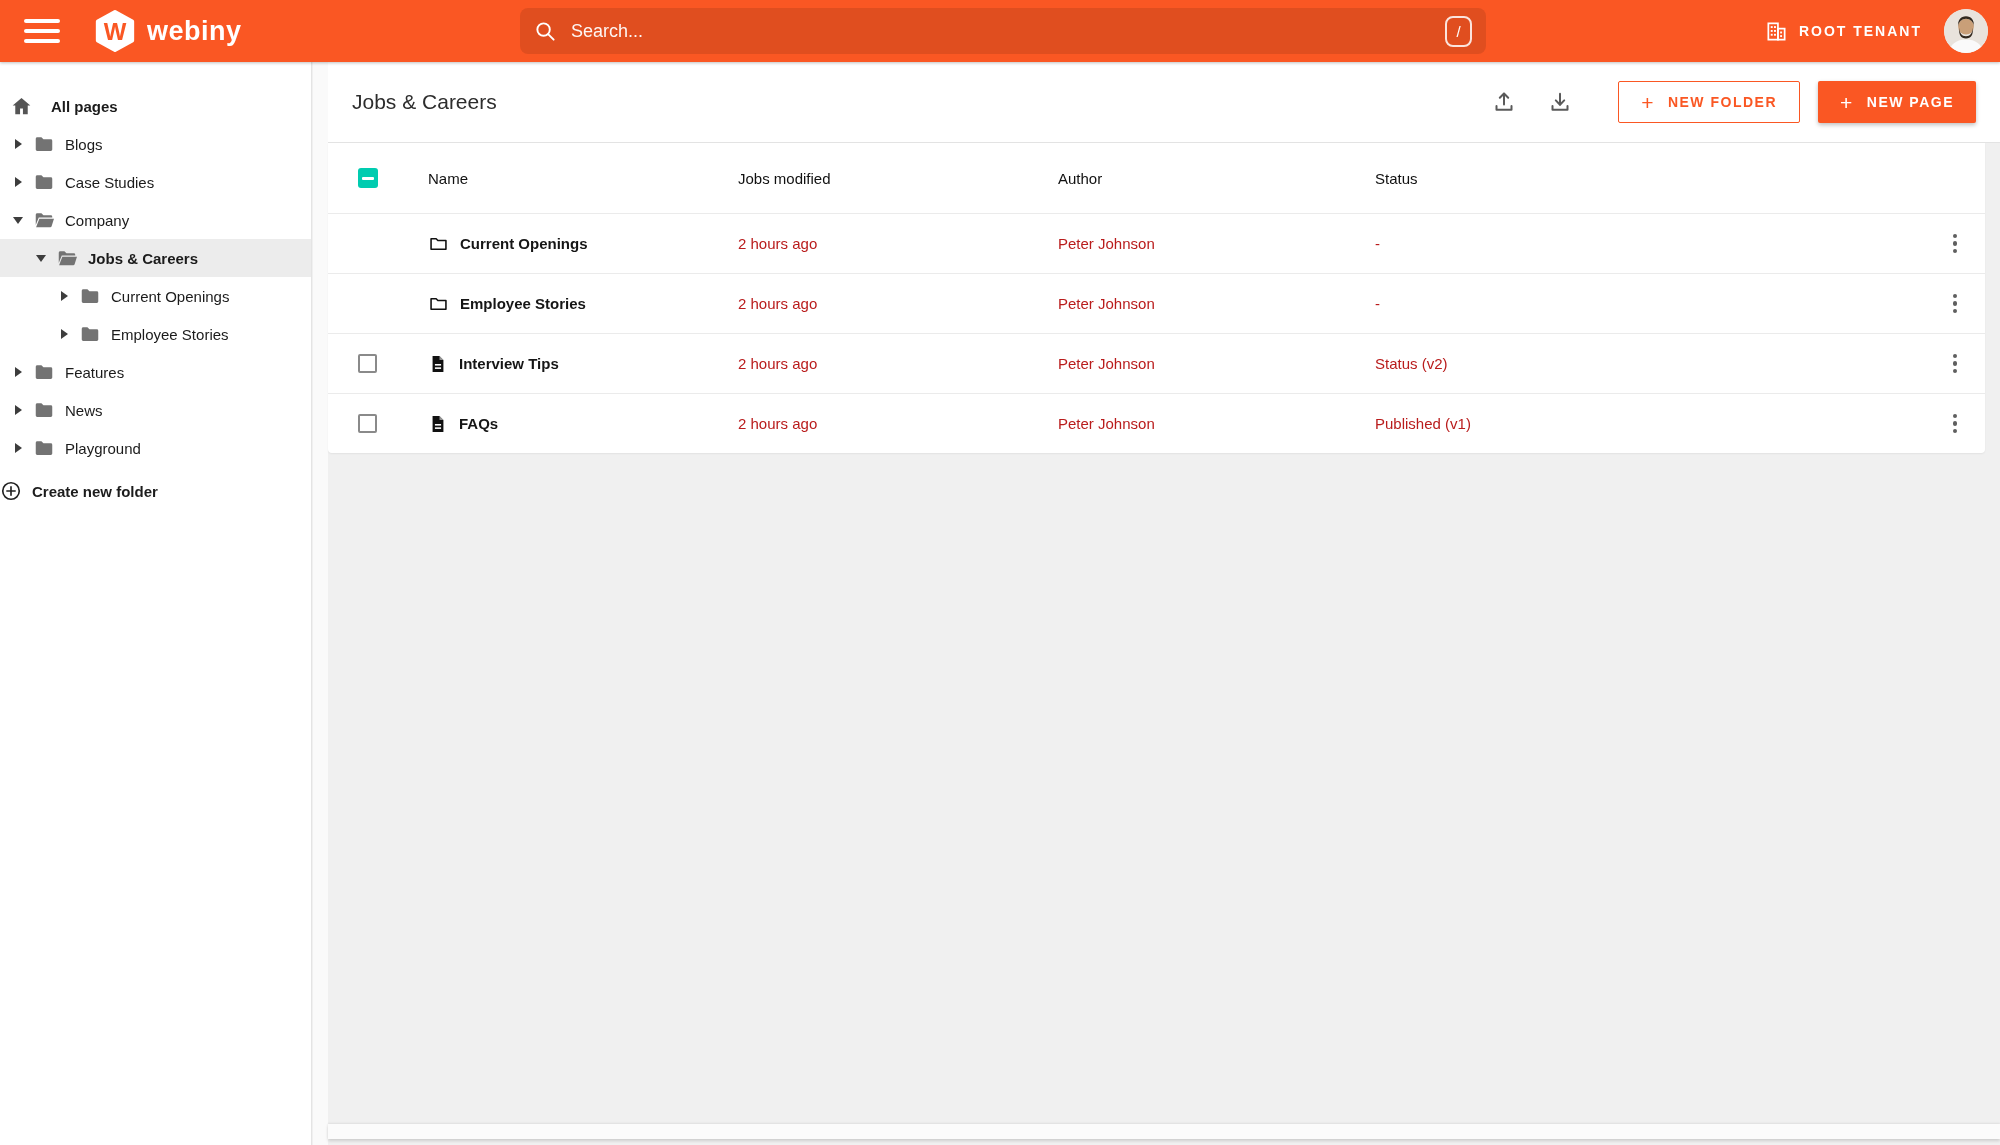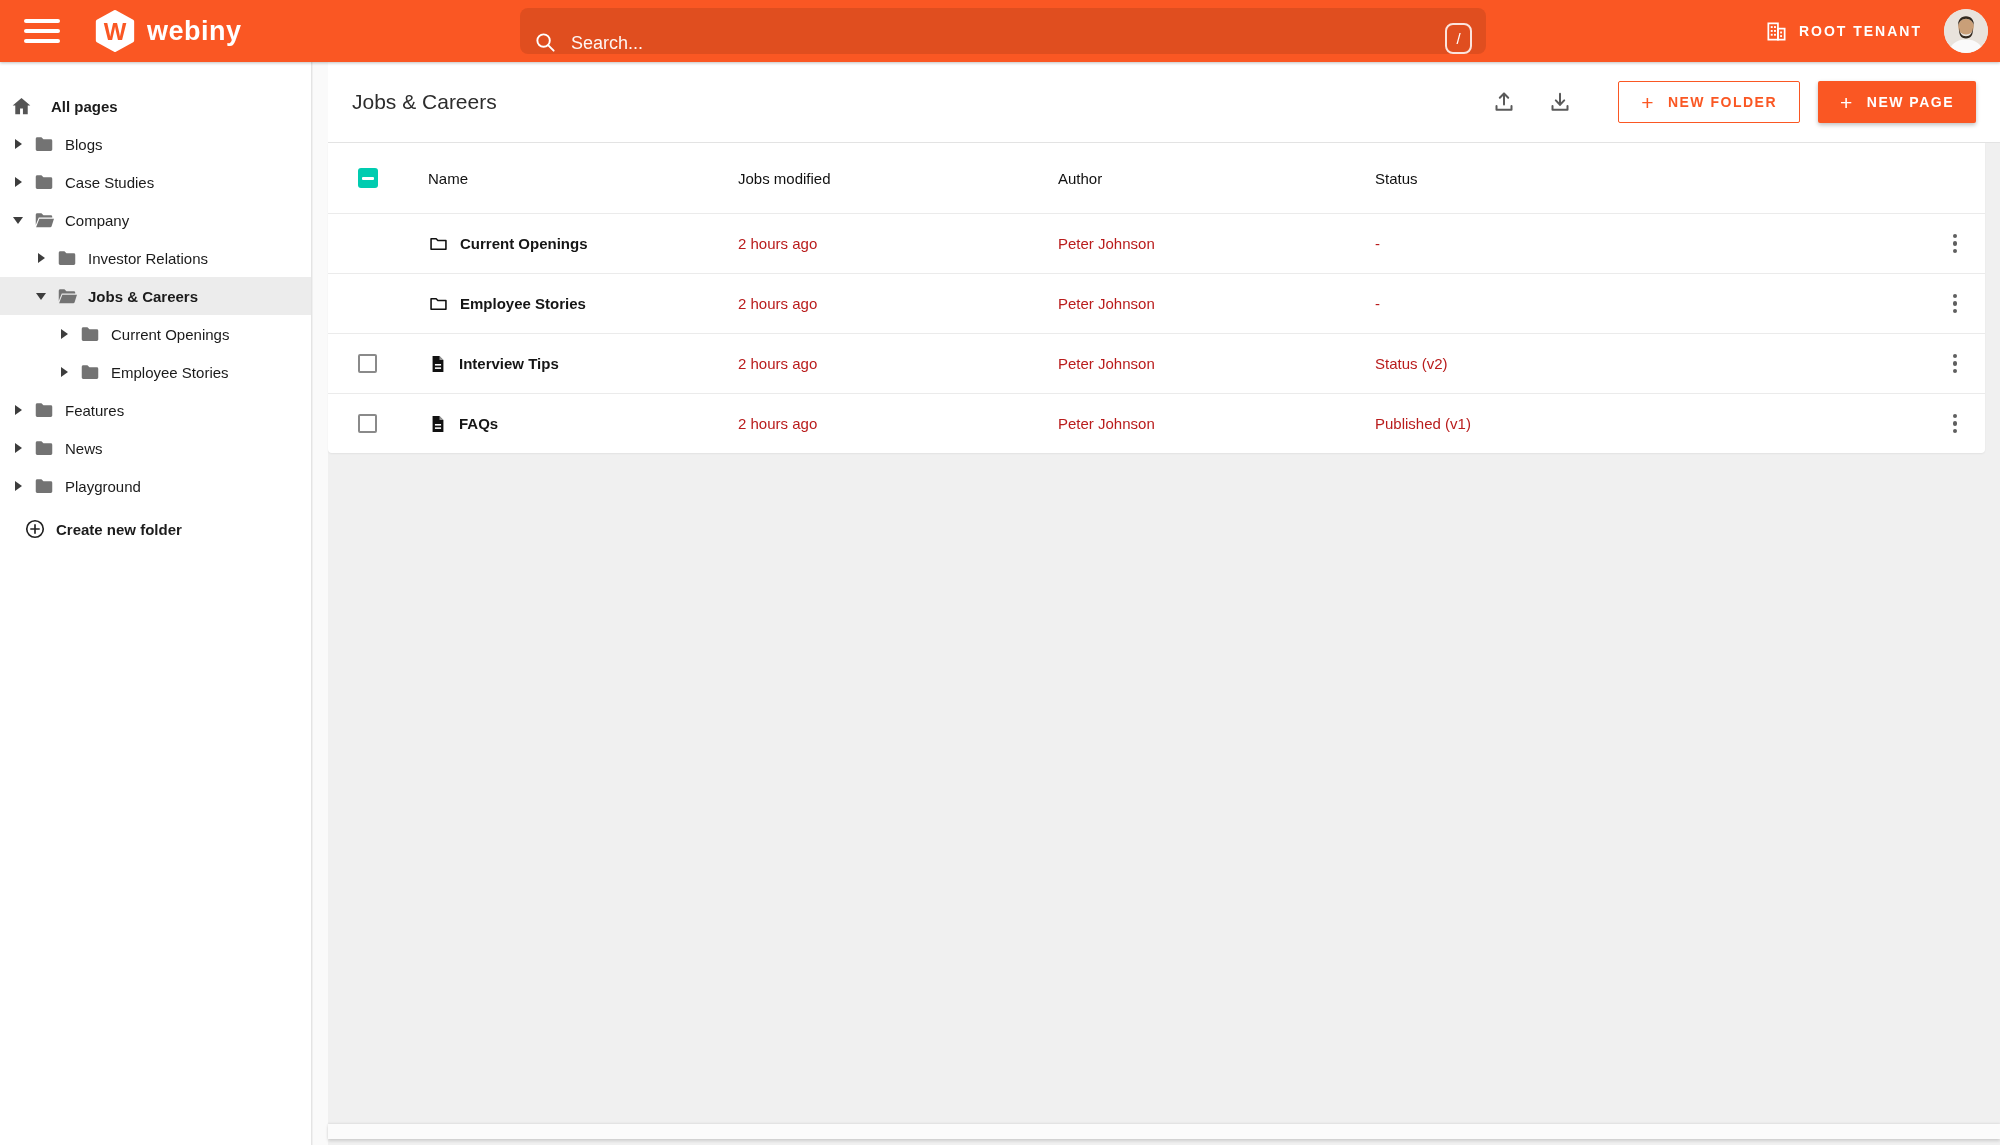--- a/index.html
+++ b/index.html
@@ -9,21 +9,21 @@
 
   
   .topbar { position:absolute; top:0; left:0; width:2000px; height:62px; background:#fa5723;
             display:flex; align-items:center; z-index:30; box-shadow:0 1px 3px rgba(0,0,0,.25); }
   .hamburger { margin-left:24px; width:36px; cursor:pointer; display:flex; flex-direction:column; gap:6px; }
   .hamburger span { display:block; height:4px; background:#fff; border-radius:2px; }
   .logo { display:flex; align-items:center; margin-left:32px; gap:9px; }
   .logo-text { color:#fff; font-size:27px; font-weight:600; letter-spacing:.5px; }
 
   .search { position:absolute; left:520px; top:8px; width:966px; height:46px; background:rgba(0,0,0,.10);
-            border-radius:8px; display:flex; align-items:flex-end; padding:0 14px; }
+            border-radius:8px; display:flex; align-items:center; padding:0 14px; }
   .search input { flex:1; background:transparent; border:none; outline:none; color:#fff; font-size:18px;
             font-family:"Liberation Sans", sans-serif; margin-left:14px; }
   .search input::placeholder { color:rgba(255,255,255,.95); }
   .slash-badge { width:27px; height:31px; border:2px solid rgba(255,255,255,.85); border-radius:8px;
             color:#fff; display:flex; align-items:center; justify-content:center; font-size:15px; flex:none; }
 
   .topbar-right { margin-left:auto; display:flex; align-items:center; gap:22px; margin-right:12px; }
   .tenant { display:flex; align-items:center; gap:11px; color:#fff; font-size:14px; font-weight:600;
             letter-spacing:2px; cursor:pointer; }
   .avatar { width:44px; height:44px; border-radius:50%; overflow:hidden; flex:none; cursor:pointer; background:#eee; }
@@ -35,21 +35,21 @@
   .tree-item { height:38px; display:flex; align-items:center; font-size:15px; color:#1b1b1b; cursor:pointer; }
   .tree-item.root { padding-left:10px; gap:18px; font-weight:700; }
   .lvl1 { padding-left:12px;text-align:right; } .lvl2 { padding-left:35px; } .lvl3 { padding-left:58px; }
   .tree-item.selected { background:#ececec; font-weight:700; }
   .caret { width:12px; flex:none; display:flex; justify-content:center; margin-right:9px; }
   .caret i { display:block; width:0; height:0; }
   .caret.right i { border-left:7px solid #3d3d3d; border-top:5px solid transparent; border-bottom:5px solid transparent; }
   .caret.down  i { border-top:7px solid #3d3d3d; border-left:5px solid transparent; border-right:5px solid transparent; }
   .tree-folder { margin-right:10px; flex:none; display:flex; }
   .create-folder { margin-top:8px; height:32px; display:flex; align-items:center; gap:10px;
-                   padding-left:24px; font-size:15px; font-weight:700; cursor:pointer; }
+                   padding-left:0; font-size:15px; font-weight:700; cursor:pointer; }
 
   
   .titlebar { position:absolute; top:62px; left:328px; right:0; height:81px; background:#fff;
               border-bottom:1px solid #e3e3e3; display:flex; align-items:center; padding:0 24px; z-index:10; }
   .page-title { font-size:21px; color:#2d2d2d; }
   .titlebar-actions { margin-left:auto; display:flex; align-items:center; }
   .icon-btn { width:40px; height:40px; display:flex; align-items:center; justify-content:center; cursor:pointer; }
   .icon-btn + .icon-btn { margin-left:16px; }
   .btn { height:42px; display:inline-flex; align-items:center; gap:13px; font-size:14px; letter-spacing:1.5px;
          font-weight:600; padding:0 22px; border-radius:2px; cursor:pointer; font-family:"Liberation Sans", sans-serif; }
@@ -181,31 +181,20 @@
         </span>
       <span class="tree-folder">
         <svg width="22" height="22" viewBox="0 0 24 24">
           <path d="M3 6.2c0-.9.7-1.6 1.6-1.6h4.6l2.2 2.2h8A1.6 1.6 0 0 1 21 8.4V9.4H6.3L3 17.5Z" fill="#737373"></path>
           <path d="M6.9 10.6h16l-2.6 8.2a1.6 1.6 0 0 1-1.5 1.1H3.4Z" fill="#737373"></path>
         </svg>
       </span>
       <span>Company</span>
     </div>
 
-    <div class="tree-item lvl2">
-      <span class="caret right">
-          <i></i>
-        </span>
-      <span class="tree-folder">
-        <svg width="22" height="22" viewBox="0 0 24 24">
-            <path d="M3 6.2c0-.9.7-1.6 1.6-1.6h4.6l2.2 2.2h8A1.6 1.6 0 0 1 21 8.4V18a1.6 1.6 0 0 1-1.6 1.6H4.6A1.6 1.6 0 0 1 3 18Z" fill="#737373"></path>
-          </svg>
-      </span>
-      <span>Investor Relations</span>
-    </div>
 
     <div class="tree-item lvl2 selected">
       <span class="caret down">
           <i></i>
         </span>
       <span class="tree-folder">
         <svg width="22" height="22" viewBox="0 0 24 24">
           <path d="M3 6.2c0-.9.7-1.6 1.6-1.6h4.6l2.2 2.2h8A1.6 1.6 0 0 1 21 8.4V9.4H6.3L3 17.5Z" fill="#737373"></path>
           <path d="M6.9 10.6h16l-2.6 8.2a1.6 1.6 0 0 1-1.5 1.1H3.4Z" fill="#737373"></path>
         </svg>

